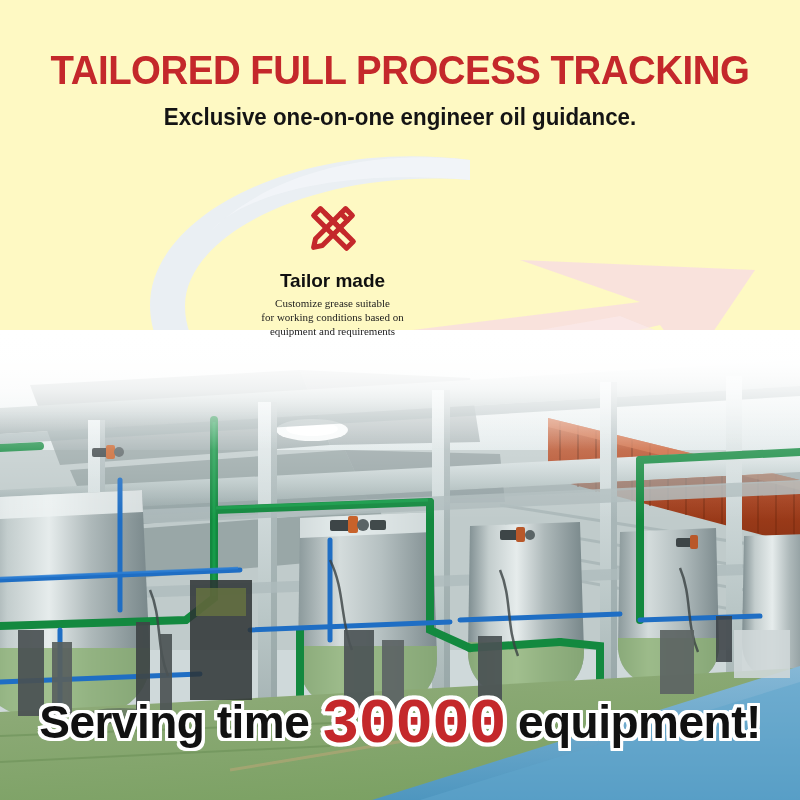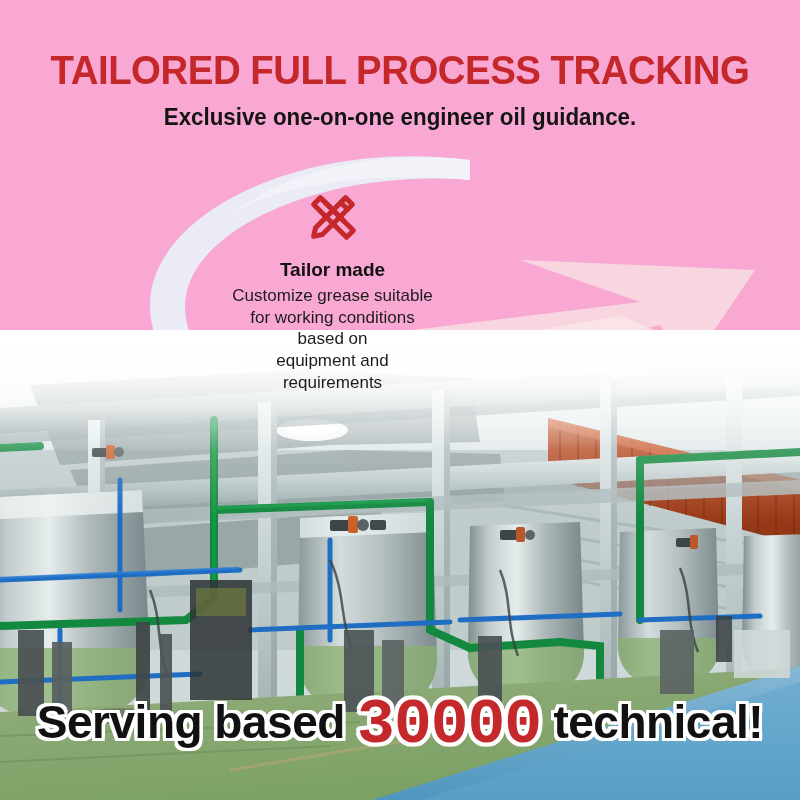--- a/index.html
+++ b/index.html
@@ -7,21 +7,21 @@
     background: #ffffff;
   }
   body {
     width: 800px; height: 800px;
     font-family: "Liberation Sans", sans-serif;
     overflow: hidden;
   }
   #poster {
     position: relative;
     width: 800px; height: 800px;
-    background: #f9a8d4;
+    background: #fef9c3;
     overflow: hidden;
   }
 
   
   .watermark { position: absolute; left: 0; top: 120px; width: 800px; height: 300px;
                overflow: hidden; pointer-events: none; z-index: 1; }
 
   
   .photo-wrap {
     position: absolute; left: 0; top: 330px; width: 800px; height: 470px;
@@ -46,32 +46,32 @@
   }
   .subhead {
     margin: 0; padding-top: 14px;
     font-size: 23px; font-weight: bold; color: #141414;
     font-family: "Liberation Sans", sans-serif;
     transform: scaleX(0.97); transform-origin: center;
   }
 
   
   .features {
-    position: absolute; left: 0; top: 180px; width: 665px; height: 165px;
+    position: absolute; left: 0; top: 191px; width: 665px; height: 165px;
     display: flex; z-index: 12; flex-direction: column;
   }
   .feature { flex: 1 1 0; text-align: center; position: relative; }
   .feature-icon { height: 74px; display: flex; align-items: center; justify-content: center; }
   .feature-title {
     margin: 6px 0 0 0; font-size: 19px; font-weight: bold; color: #101010;
     font-family: "Liberation Sans", sans-serif; line-height: 1.1;
   }
   .feature-desc {
-    margin: 4px auto 0 auto; font-size: 17px; color: #1c1c1c; line-height: 1.28;
-    font-family: Liberation Sans, sans-serif; white-space: pre-line;
+    margin: 4px auto 0 auto; font-size: 11px; color: #1c1c1c; line-height: 1.28;
+    font-family: Liberation Serif, serif; white-space: pre-line;
   }
 
   
   .banner {
     position: absolute; left: 0; top: 690px; width: 800px; z-index: 30;
     text-align: center; white-space: nowrap;
   }
   .banner-text {
     font-family: "Liberation Sans", sans-serif; font-weight: bold;
     font-size: 46px; color: #111111; letter-spacing: -0.5px;
@@ -368,16 +368,16 @@
 
       <rect x="734" y="300" width="56" height="48" fill="#cfd7d8" opacity="0.9"></rect>
       <rect x="716" y="286" width="16" height="46" fill="#3a3f44" opacity="0.85"></rect>
 
       <rect x="0" y="0" width="800" height="190" fill="url(#hazeG)"></rect>
     </svg>
     <div class="photo-fade"></div>
   </div>
 
   <div class="banner">
-    <span class="banner-text">Serving based </span><span class="banner-count">30000</span><span class="banner-text"> technical!</span>
+    <span class="banner-text">Serving time </span><span class="banner-count">30000</span><span class="banner-text"> equipment!</span>
   </div>
 
 </div>
 
 </body></html>

